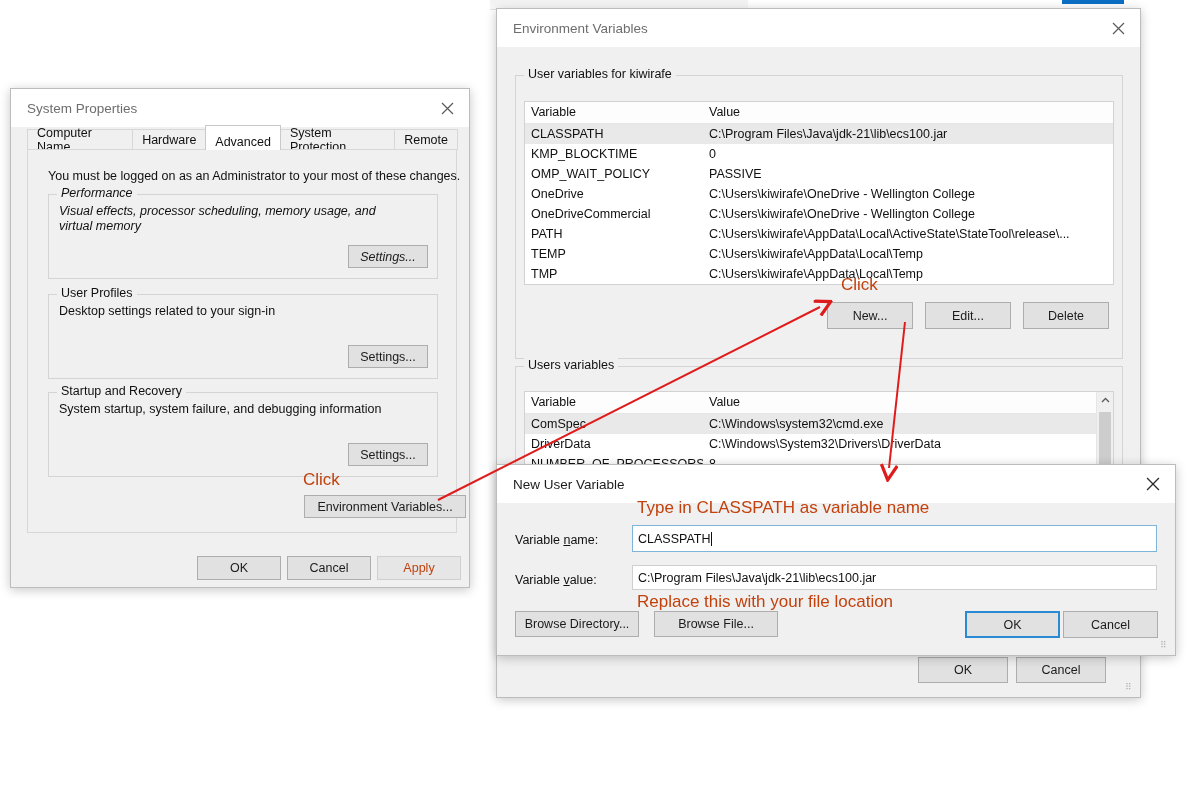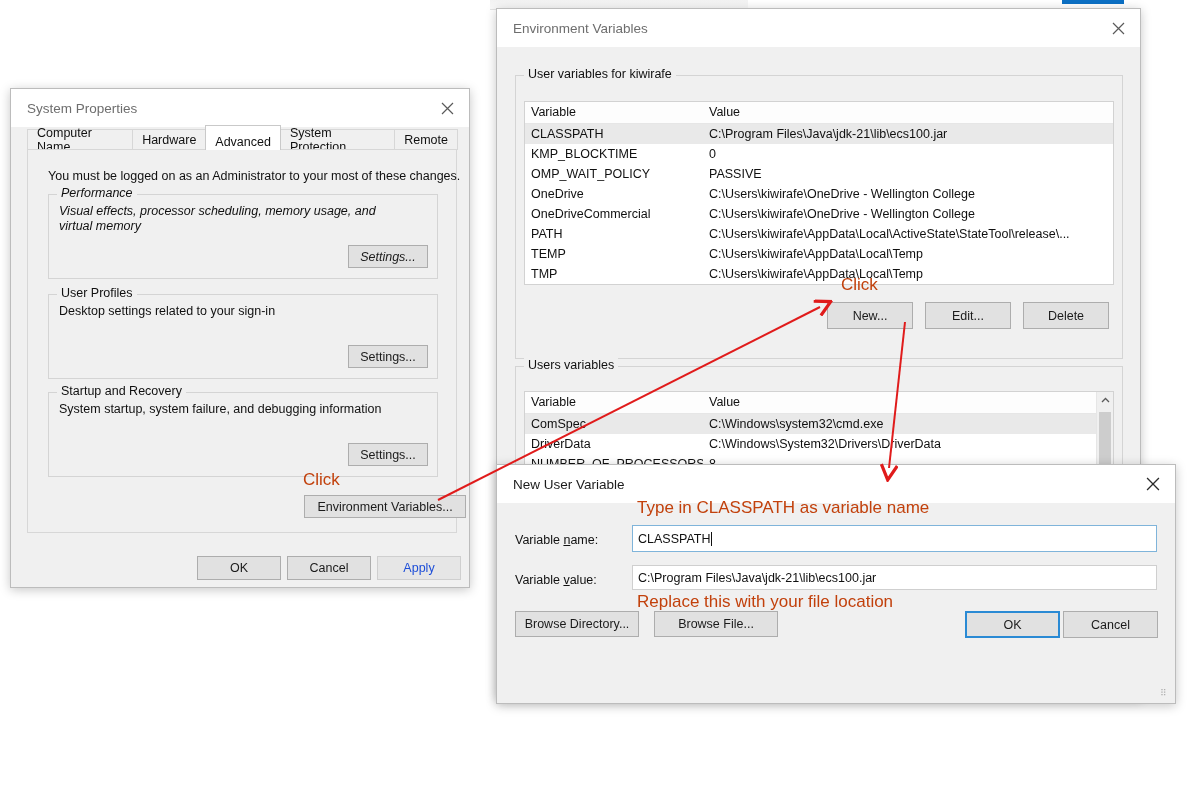--- a/index.html
+++ b/index.html
@@ -51,21 +51,21 @@
     background: #e1e1e1;
     border: 1px solid #adadad;
     font-family: "Liberation Sans", sans-serif;
     font-size: 12.5px;
     color: #1b1b1b;
     display: flex; align-items: center; justify-content: center;
     cursor: default;
     user-select: none;
     white-space: nowrap;
   }
-  .btn.disabled { color: #1d4ed8; background: #e6e6e6; border-color: #cfcfcf; }
+  .btn.disabled { color: #c2410c; background: #e6e6e6; border-color: #cfcfcf; }
   .btn.default { border: 2px solid #2a8ad4; background: #e1e1e1; }
 
   
   .group {
     position: absolute;
     border: 1px solid #d4d4d4;
     background: transparent;
   }
   .group-label {
     position: absolute;
@@ -151,21 +151,21 @@
   .vscroll .arrow {
     height: 17px; display: flex; align-items: center; justify-content: center;
     color: #5a5a5a; font-size: 9px;
   }
   .vscroll .thumb {
     position: absolute; left: 2px; right: 2px; top: 20px; height: 52px;
     background: #cdcdcd;
   }
 
   
-  #newvar { left: 496px; top: 464px; width: 680px; height: 240px; background: #f0f0f0; }
+  #newvar { left: 496px; top: 464px; width: 680px; height: 192px; background: #f0f0f0; }
   .field-label {
     position: absolute; font-size: 12.5px; color: #101010;
   }
   .field-input {
     position: absolute;
     background: #ffffff;
     border: 1px solid #7fb4da;
     font-size: 12.5px;
     color: #101010;
     display: flex; align-items: center;

